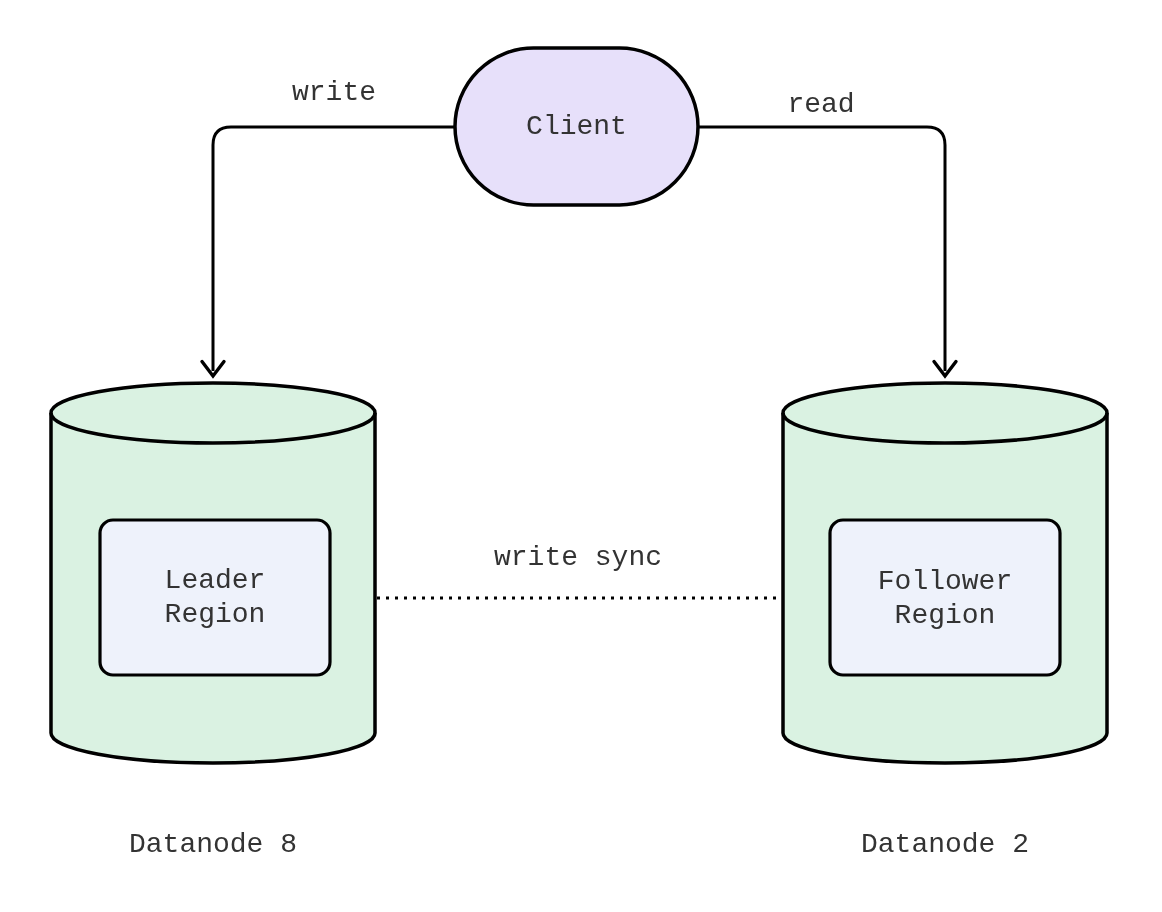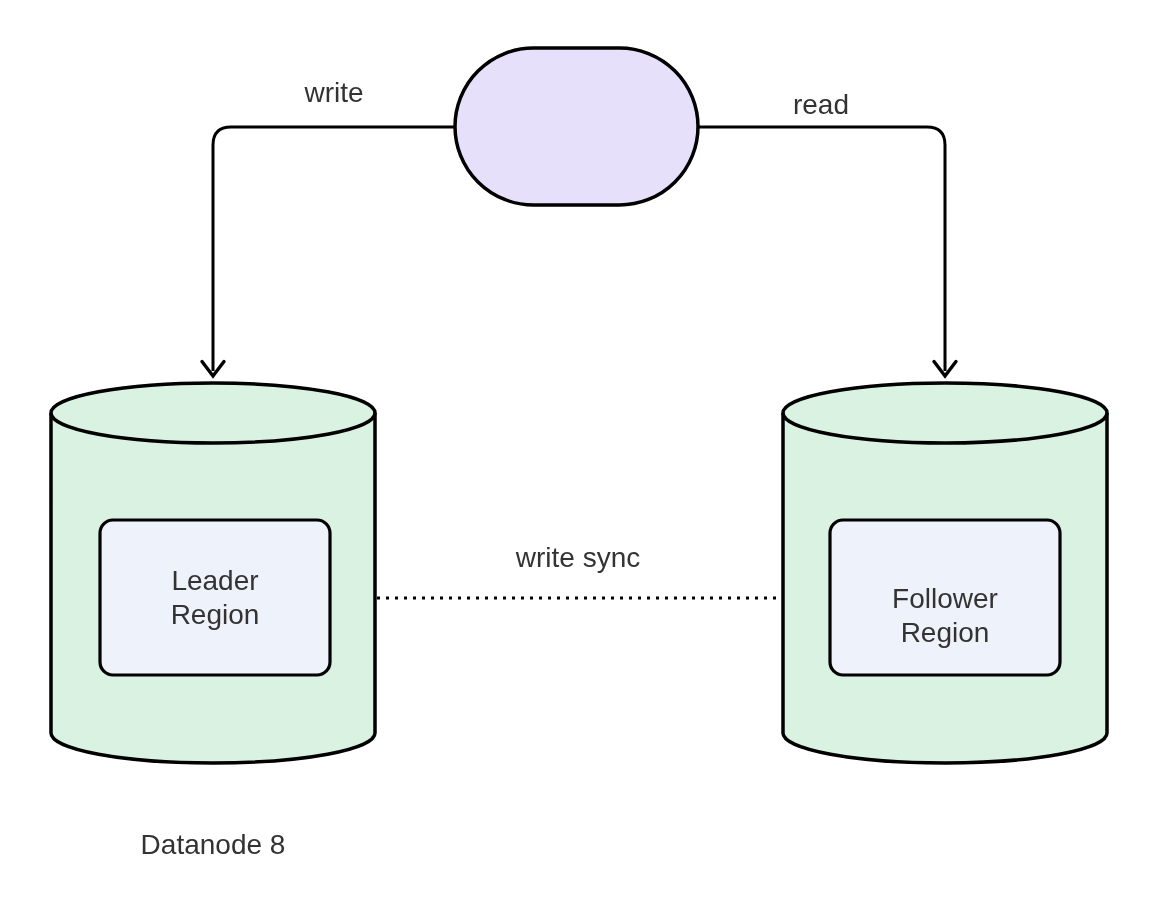--- a/index.html
+++ b/index.html
@@ -16,20 +16,21 @@
     position: absolute;
     display: flex;
     align-items: center;
     justify-content: center;
     text-align: center;
     color: #333333;
     font-size: 28px;
     line-height: 1.2;
     white-space: pre-line;
     pointer-events: none;
+    font-family: Liberation Mono, monospace;
   }
 </style>
 </head>
 <body>
 
 <div class="canvas">
 
   <svg width="1162" height="912" viewBox="0 0 1162 912">
 
     <path d="M 455 127 L 231 127 Q 213 127 213 145 L 213 371" fill="none" stroke="#000000" stroke-width="3"></path>
@@ -47,29 +48,31 @@
     <path d="M 783 413 A 162 30 0 0 1 1107 413 L 1107 733 A 162 30 0 0 1 783 733 Z" stroke="#000000" stroke-width="3.5" fill="#daf2e2"></path>
     <path d="M 783 413 A 162 30 0 0 0 1107 413" fill="none" stroke="#000000" stroke-width="3.5"></path>
 
     <rect x="100" y="520" width="230" height="155" rx="13" ry="13" stroke="#000000" stroke-width="3.2" fill="#eef2fb"></rect>
 
     <rect x="830" y="520" width="230" height="155" rx="13" ry="13" stroke="#000000" stroke-width="3.2" fill="#eef2fb"></rect>
 
     <rect x="455" y="48" width="243" height="157" rx="78.5" ry="78.5" stroke="#000000" stroke-width="3.5" fill="#e7e0fa"></rect>
   </svg>
 
+  <div class="lbl" style="left:455px; top:48px; width:243px; height:157px;">Client</div>
 
   <div class="lbl" style="left:254px; top:73px; width:160px; height:40px;">write</div>
 
   <div class="lbl" style="left:741px; top:85px; width:160px; height:40px;">read</div>
 
   <div class="lbl" style="left:478px; top:538px; width:200px; height:40px;">write sync</div>
 
   <div class="lbl" style="left:100px; top:520px; width:230px; height:155px;">Leader
 Region</div>
 
-  <div class="lbl" style="left:830px; top:529px; width:230px; height:173px;">Follower
+  <div class="lbl" style="left:830px; top:512px; width:230px; height:173px;">Follower
 Region</div>
 
   <div class="lbl" style="left:63px; top:823px; width:300px; height:44px;">Datanode 8</div>
 
+  <div class="lbl" style="left:795px; top:823px; width:300px; height:44px;">Datanode 2</div>
 
 </div>
 
 </body></html>

